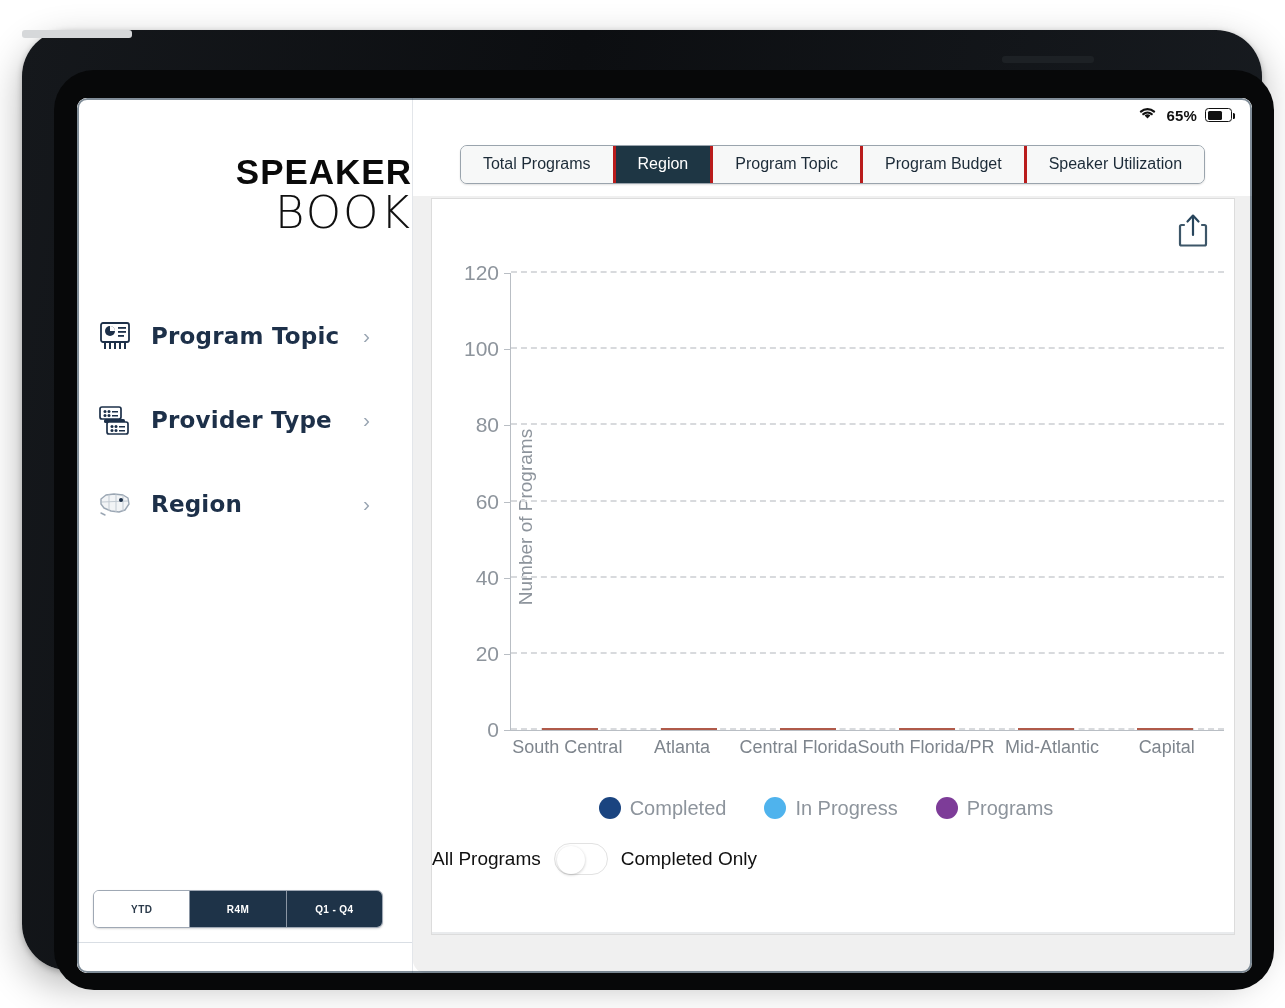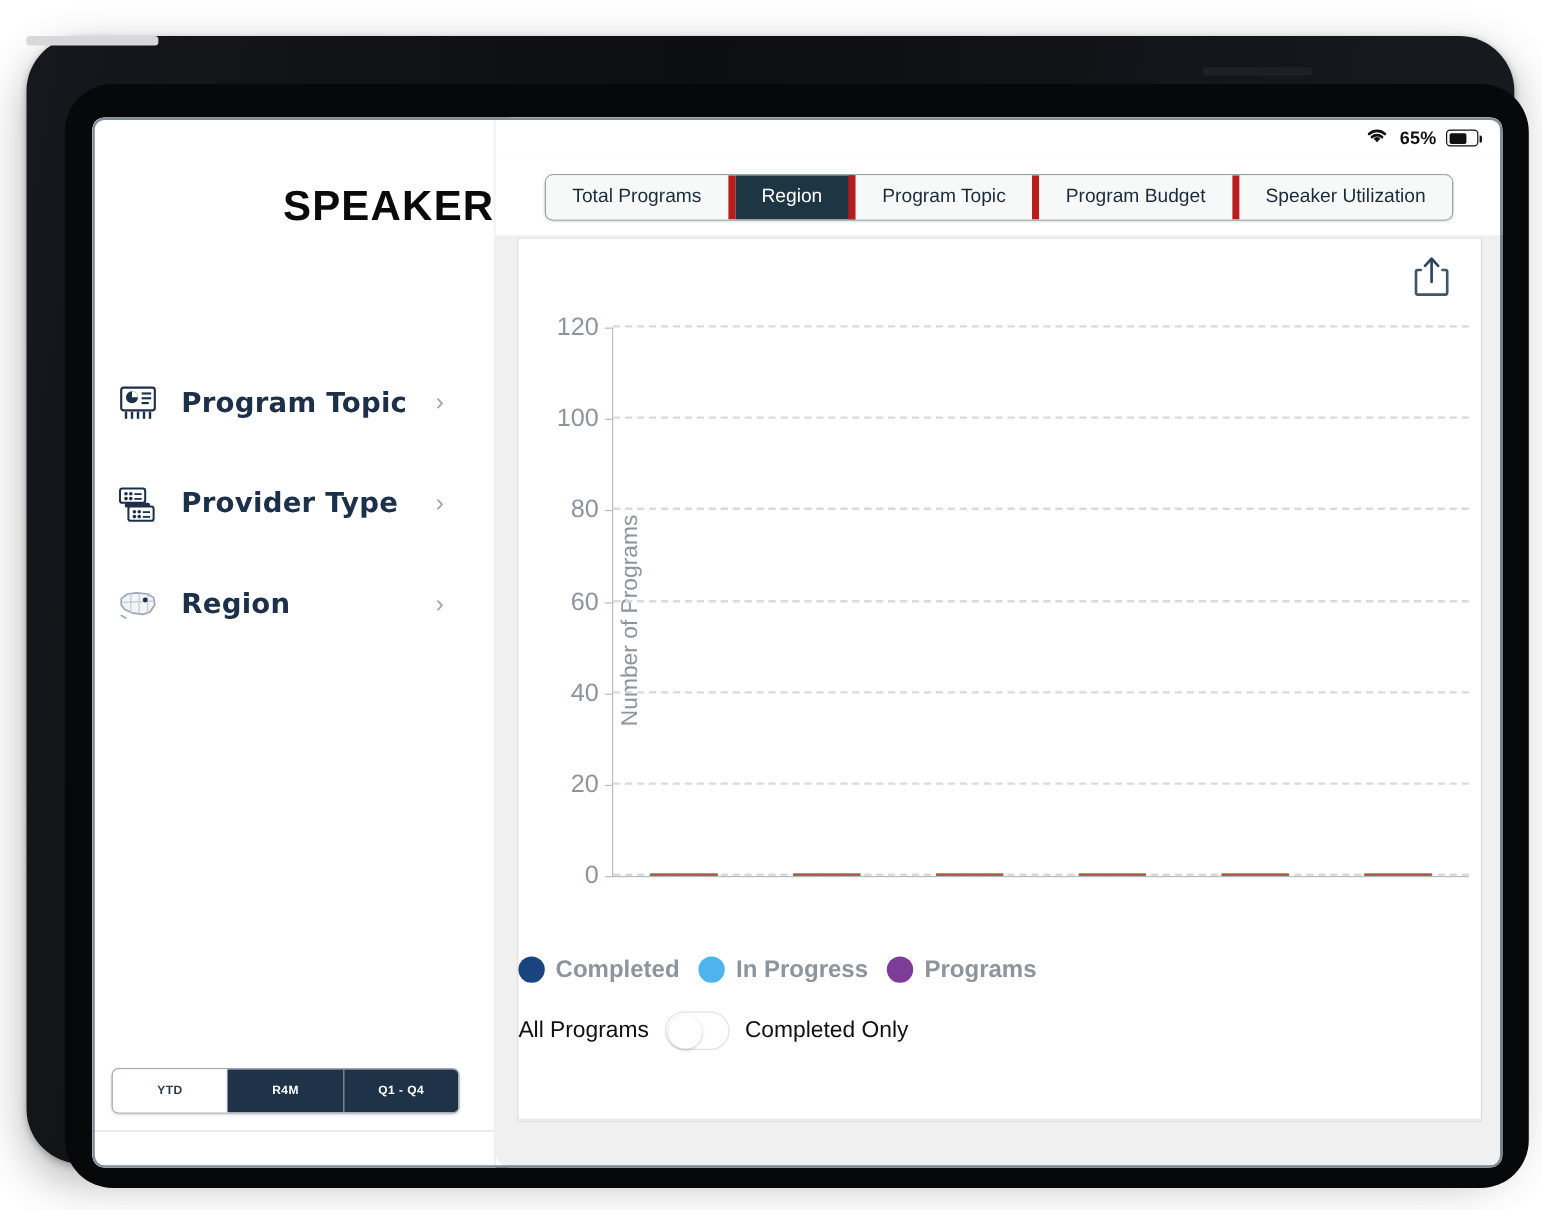--- a/index.html
+++ b/index.html
@@ -124,21 +124,21 @@
     position:absolute;left:0;right:0;top:34px;height:64px;background:#ffffff;
     display:flex;align-items:center;justify-content:center;
   }
   .tabs{
     display:flex;border:1px solid #9aa4ad;border-radius:7px;overflow:hidden;
     background:#f7f8f8;box-shadow:0 1px 2px rgba(0,0,0,.12);
   }
   .tab{
     padding:0 22px;height:37px;display:flex;align-items:center;justify-content:center;
     font-size:16px;color:#1c2b38;background:#f7f8f8;cursor:pointer;
-    border-right:6px solid #b91c1c;white-space:nowrap;
+    border-right:3px solid #b91c1c;white-space:nowrap;
     font-family:"Liberation Sans", sans-serif;
   }
   .tab:last-child{border-right:none;}
   .tab.active{background:#1e3644;color:#ffffff;}
 
   .card{
     position:absolute;left:18px;right:17px;top:100px;height:735px;
     background:#ffffff;border:1px solid #dcdcdc;
   }
 
@@ -189,21 +189,21 @@
   .xlabels{
     position:absolute;left:78px;right:10px;bottom:10px;height:30px;display:flex;
   }
   .xlab{
     flex:1;text-align:center;font-size:18px;color:#7e858d;white-space:nowrap;
     font-family:"Liberation Sans", sans-serif;
   }
 
   .legend{
     position:absolute;left:0;right:0;top:592px;height:34px;
-    display:flex;align-items:center;justify-content:flex-start;gap:2px;font-weight:bold;
+    display:flex;align-items:center;justify-content:center;gap:24px;
   }
   .lg{display:flex;align-items:center;gap:9px;margin-right:14px;}
   .dot{width:22px;height:22px;border-radius:50%;flex:0 0 22px;}
   .lg-txt{font-size:20px;color:#8d949c;}
 
   .bottom-toggle{
     position:absolute;left:0;right:0;top:640px;height:40px;
     display:flex;align-items:center;justify-content:flex-start;gap:13px;
   }
   .bt-txt{font-size:19px;color:#111;}
@@ -220,20 +220,21 @@
     <div class="btn-side btn-r2"></div>
     <div class="btn-side btn-r3"></div>
     <div class="tablet-bezel"></div>
 
     <div class="screen">
       <div class="screen-inner-edge"></div>
 
       <div class="sidebar">
         <div class="logo">
           <div class="logo-top">SPEAKER</div>
+          <div class="logo-bottom">BOOK</div>
         </div>
 
         <div class="nav">
 
           <div class="nav-item">
             <span class="nav-icon">
               <svg width="36" height="36" viewBox="0 0 36 36">
                 <rect x="4" y="5" width="28" height="19" rx="2" fill="#fff" stroke="#1d3049" stroke-width="1.8"></rect>
                 <circle cx="13" cy="13" r="5" fill="#1d3049"></circle>
                 <path d="M13 8 A5 5 0 0 1 18 13 L13 13 Z" fill="#fff"></path>
@@ -412,20 +413,28 @@
                   </div>
                   <div class="barslot">
                     <div class="bar">
                       <div class="seg cancelled" style="height: 4.16667%;"></div>
                       <div class="seg inprogress" style="height: 10%;"></div>
                       <div class="seg completed" style="height: 46.6667%;"></div>
                     </div>
                   </div>
                 </div>
             </div>
+            <div class="xlabels" id="xlabels">
+                <div class="xlab">South Central</div>
+                <div class="xlab">Atlanta</div>
+                <div class="xlab">Central Florida</div>
+                <div class="xlab">South Florida/PR</div>
+                <div class="xlab">Mid-Atlantic</div>
+                <div class="xlab">Capital</div>
+              </div>
           </div>
 
           <div class="legend" id="legend">
               <div class="lg">
                 <span class="dot" style="background: rgb(26, 68, 128);"></span>
                 <span class="lg-txt">Completed</span>
               </div>
               <div class="lg">
                 <span class="dot" style="background: rgb(79, 179, 237);"></span>
                 <span class="lg-txt">In Progress</span>

